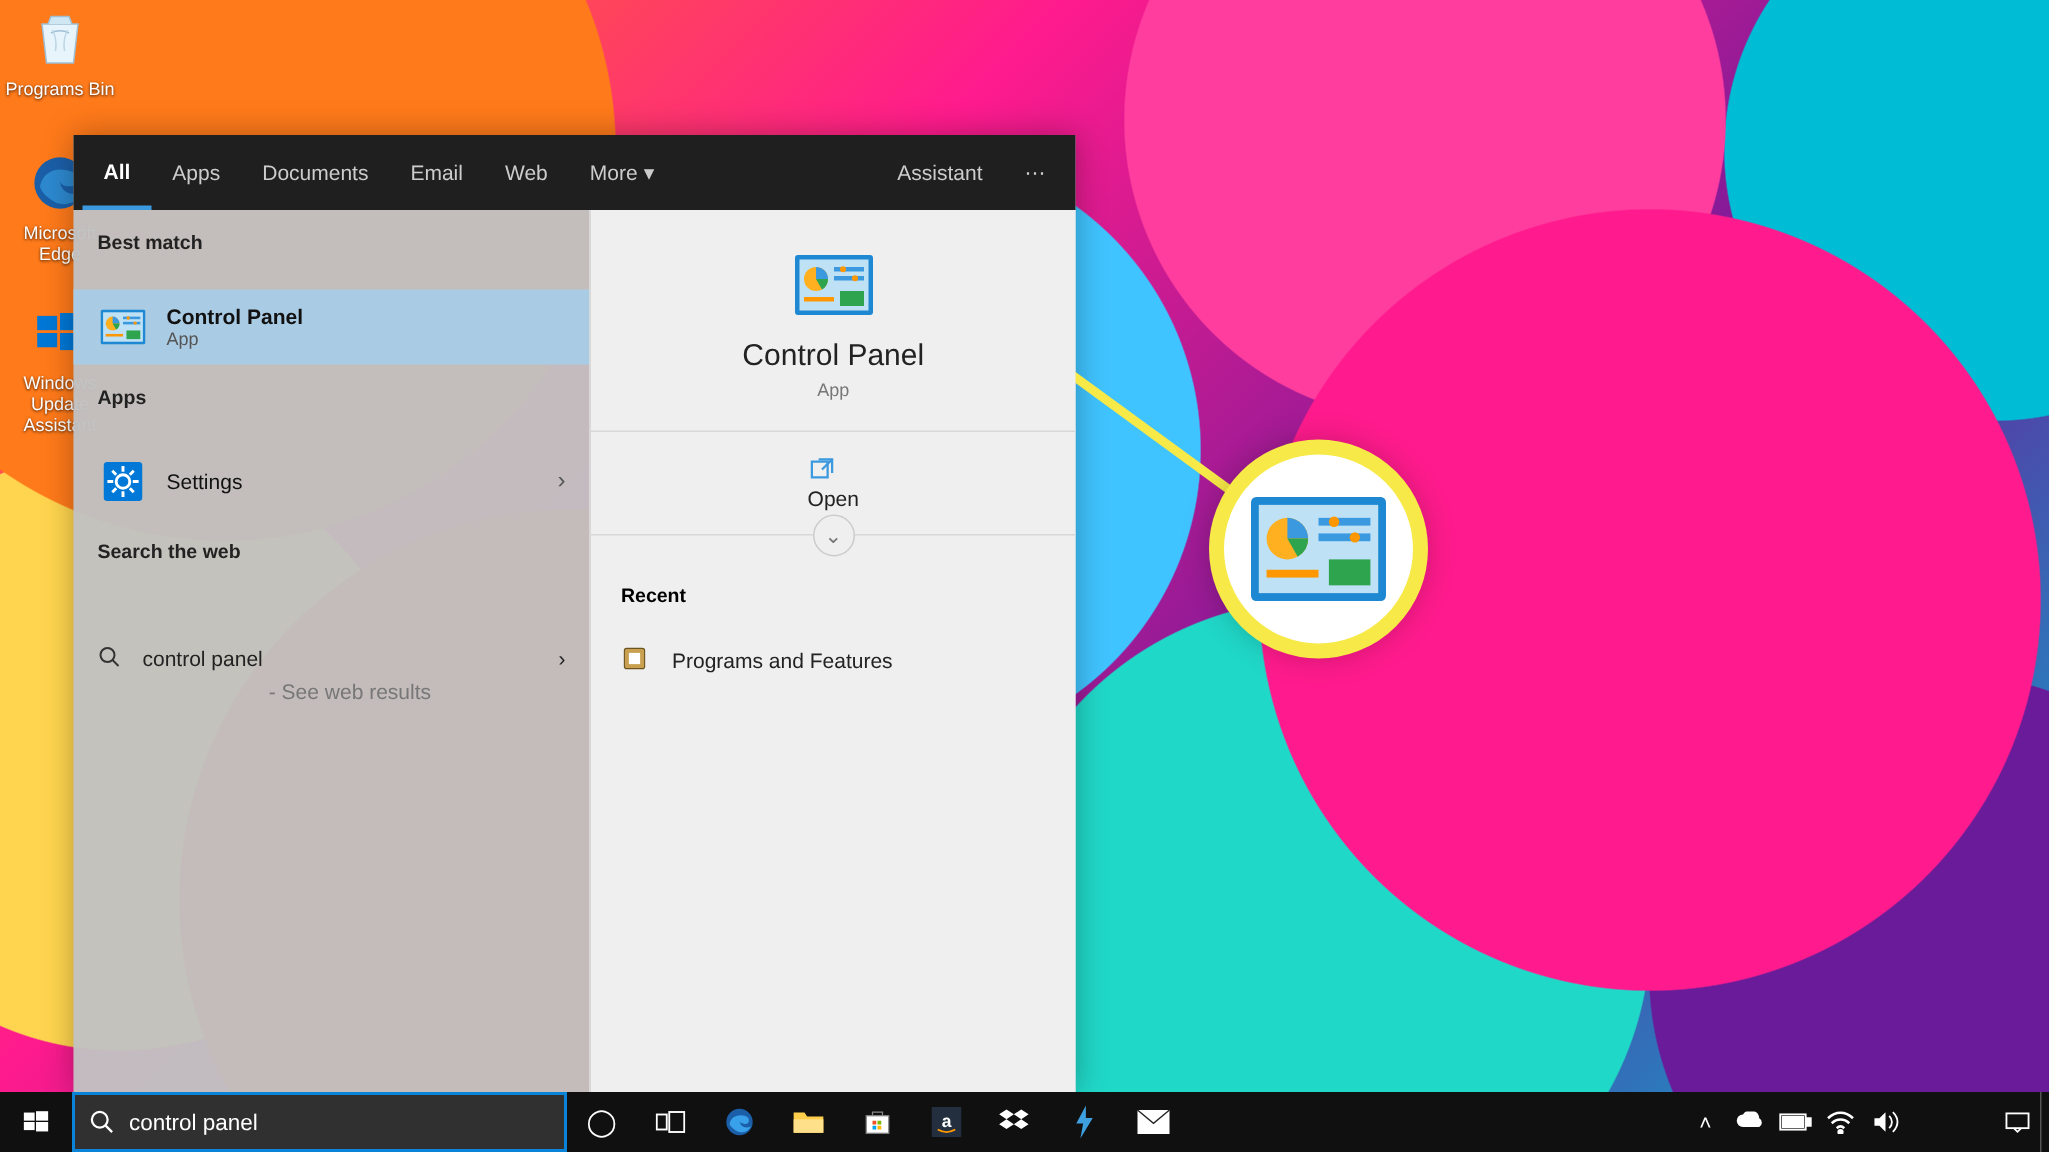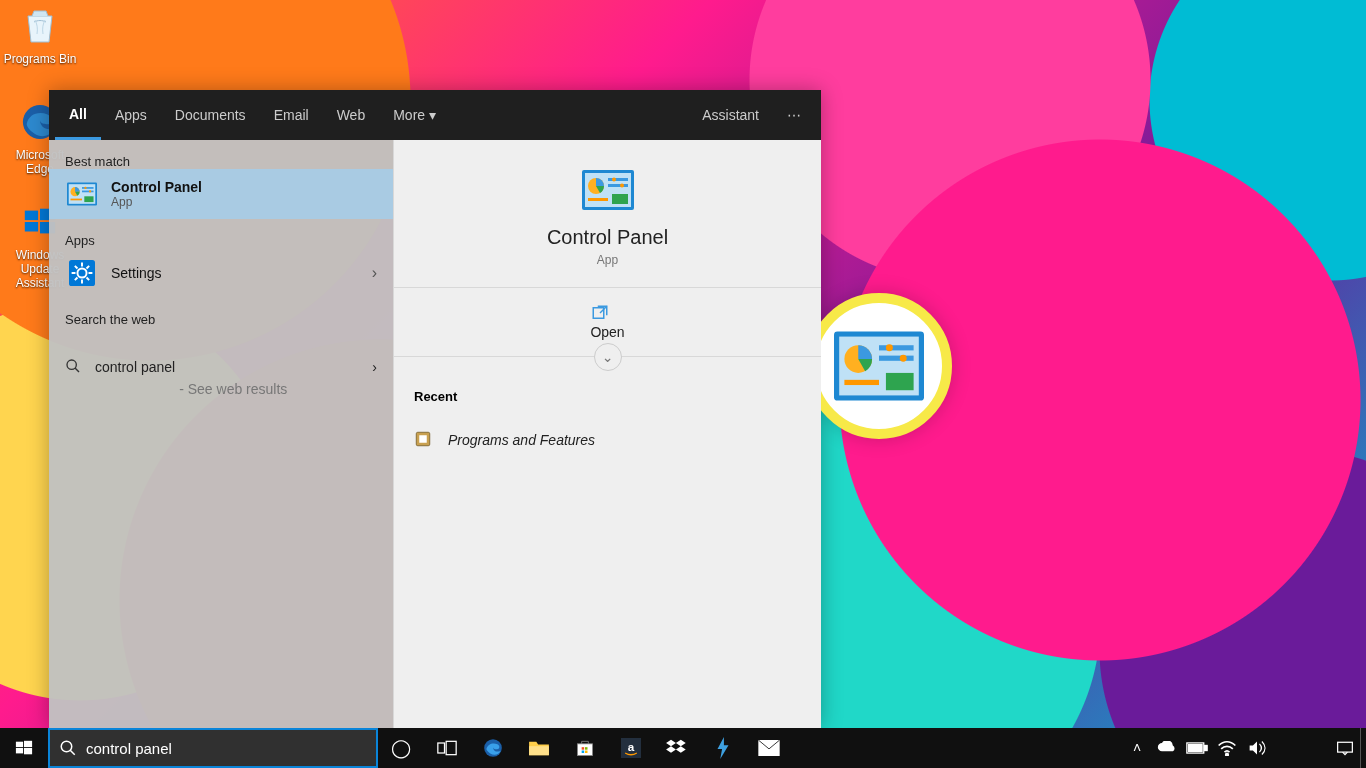--- a/index.html
+++ b/index.html
@@ -32,51 +32,51 @@
 .search-box { width:330px; height:40px; background:#303030; border:2px solid #0a84d8; display:flex; align-items:center; color:#fff; }
 .search-box .mag { width:36px; display:flex; align-items:center; justify-content:center; color:#fff; }
 .search-box input { flex:1; background:transparent; border:none; color:#fff; font-size:15px; outline:none; }
 .task-icons { display:flex; align-items:center; height:40px; }
 .task-icons .ti { width:46px; height:40px; display:flex; align-items:center; justify-content:center; color:#fff; font-size:18px; }
 .tray { margin-left:auto; display:flex; align-items:center; height:40px; }
 .tray .ti { width:30px; height:40px; display:flex; align-items:center; justify-content:center; color:#fff; font-size:14px; }
 .tray .clock { width:58px; font-size:12px; text-align:center; color:#999; filter:blur(2px); }
 
 
-.search-panel { position:absolute; left:49px; bottom:40px; width:772px; height:638px; background:rgba(230,230,230,.96); box-shadow:0 0 20px rgba(0,0,0,.3); display:flex; flex-direction:column; }
+.search-panel { position:absolute; left:49px; bottom:40px; width:668px; height:638px; background:rgba(230,230,230,.96); box-shadow:0 0 20px rgba(0,0,0,.3); display:flex; flex-direction:column; }
 .sp-header { height:50px; background:#1f1f1f; display:flex; align-items:center; padding:0 6px; color:#ccc; font-size:14px; }
 .sp-tab { padding:0 14px; height:50px; display:flex; align-items:center; cursor:pointer; }
 .sp-tab.active { color:#fff; border-bottom:3px solid #3b99e0; font-weight:600; }
 .sp-header .right { margin-left:auto; display:flex; align-items:center; }
 .sp-header .more-dots { padding:0 14px; }
 .sp-body { flex:1; display:flex; }
 .sp-left { width:344px; background:rgba(0,0,0,.04); }
 .sp-right { flex:1; background:#efefef; border-left:1px solid #d8d8d8; display:flex; flex-direction:column; }
 
-.sec-label { padding:14px 16px 0; font-size:13px; font-weight:400; color:#222; }
+.sec-label { padding:14px 16px 24px; font-size:13px; font-weight:700; color:#222; }
 .result-row { display:flex; align-items:center; padding:8px 16px; cursor:pointer; }
 .result-row.selected { background:#a9cbe3; }
 .result-row .ic { width:34px; height:34px; margin-right:12px; display:flex; align-items:center; justify-content:center; }
 .result-row .txt .t1 { font-size:14px; font-weight:600; color:#111; }
 .result-row .txt .t2 { font-size:12px; color:#555; }
 .result-row .chev { margin-left:auto; color:#555; font-size:16px; }
 .web-row { font-size:14px; color:#222; display:flex; align-items:center; padding:10px 16px; }
 .web-row .mag { margin-right:14px; }
 .web-row .sub { color:#777; margin-left:4px;margin-top:44px; }
 
 .detail-top { padding:30px 0 20px; text-align:center; border-bottom:1px solid #d8d8d8; }
 .detail-top .big-ic { width:52px; height:40px; margin:0 auto 16px; }
 .detail-top .title { font-size:20px; color:#222; font-weight:400; margin-bottom:4px; }
 .detail-top .sub { font-size:12px; color:#777; }
 .action-row { display:flex; align-items:center; padding:16px 20px; border-bottom:1px solid #d8d8d8; cursor:pointer; font-size:14px; color:#222;flex-direction:column; }
 .action-row .ic { width:20px; height:20px; margin-right:14px; color:#3b99e0; }
 .expand-chev { margin:-14px auto 0; width:28px; height:28px; border:1px solid #ccc; border-radius:50%; background:#efefef; display:flex; align-items:center; justify-content:center; color:#777; font-size:14px; position:relative; z-index:2; }
 .recent-sec { padding:18px 20px; }
 .recent-label { font-size:13px; font-weight:600; margin-bottom:26px; }
-.recent-item { display:flex; align-items:center; font-size:14px; color:#222; cursor:pointer;font-style:italic; }
+.recent-item { display:flex; align-items:center; font-size:14px; color:#222; cursor:pointer; }
 .recent-item .ic { width:20px; height:20px; margin-right:14px; }
 
 
 .cp-icon { display:block; }
 
 
 .callout { position:absolute; pointer-events:none; }
 .callout .circle { position:absolute; border-radius:50%; border:10px solid #f7e948; background:#fff; display:flex; align-items:center; justify-content:center; box-shadow:0 0 20px rgba(0,0,0,.2); }
 .callout svg.line { position:absolute; overflow:visible; }
 

